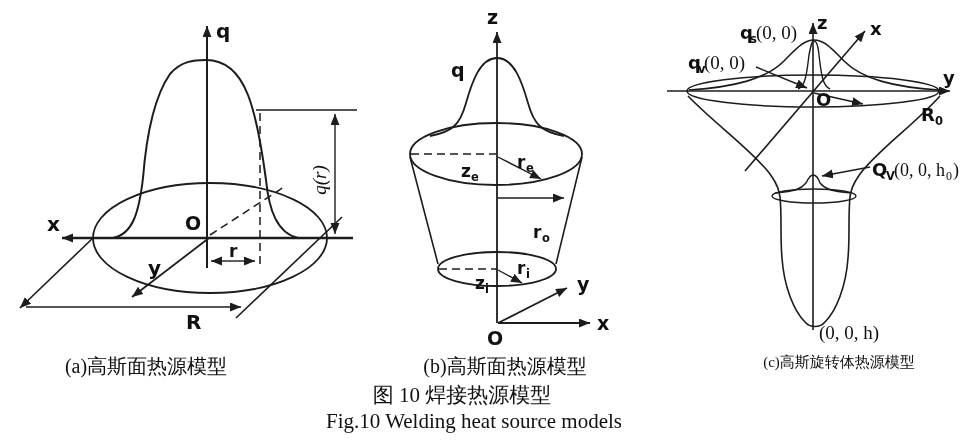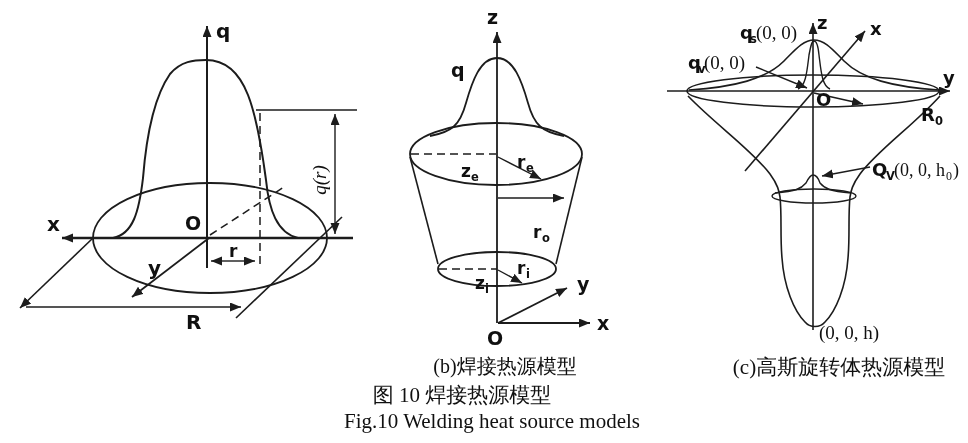--- a/index.html
+++ b/index.html
@@ -123,18 +123,19 @@
       <text class="lbl s18" x="872" y="176">Q</text>
       <text class="sub" x="886" y="180">V</text>
       <text class="ser ser18" x="894" y="176">(0, 0, h</text>
       <text class="sersub" x="946" y="180">0</text>
       <text class="ser ser18" x="953" y="176">)</text>
 
       <text class="ser" x="819" y="339">(0, 0, h)</text>
     </g>
   </svg>
 
-  <div class="cap" style="left:505px; top:353px;">(b)焊接热源模型</div>
-  <div class="cap" style="left:839px; top:353px; font-size:21px;">(c)高斯旋转体热源模型</div>
+  <div class="cap" style="left:146px; top:353px;">(a)高斯面热源模型</div>
+  <div class="cap" style="left:505px; top:353px;">(b)高斯面热源模型</div>
+  <div class="cap" style="left:839px; top:353px; font-size:15px;">(c)高斯旋转体热源模型</div>
   <div class="cap" style="left:462px; top:381px; font-size:21px;">图 10  焊接热源模型</div>
-  <div class="cap" style="left:492px; top:409px; font-size:21px;">Fig.10  Welding heat source models</div>
+  <div class="cap" style="left:474px; top:409px; font-size:21px;">Fig.10  Welding heat source models</div>
 
 </div>
 
 </body></html>

